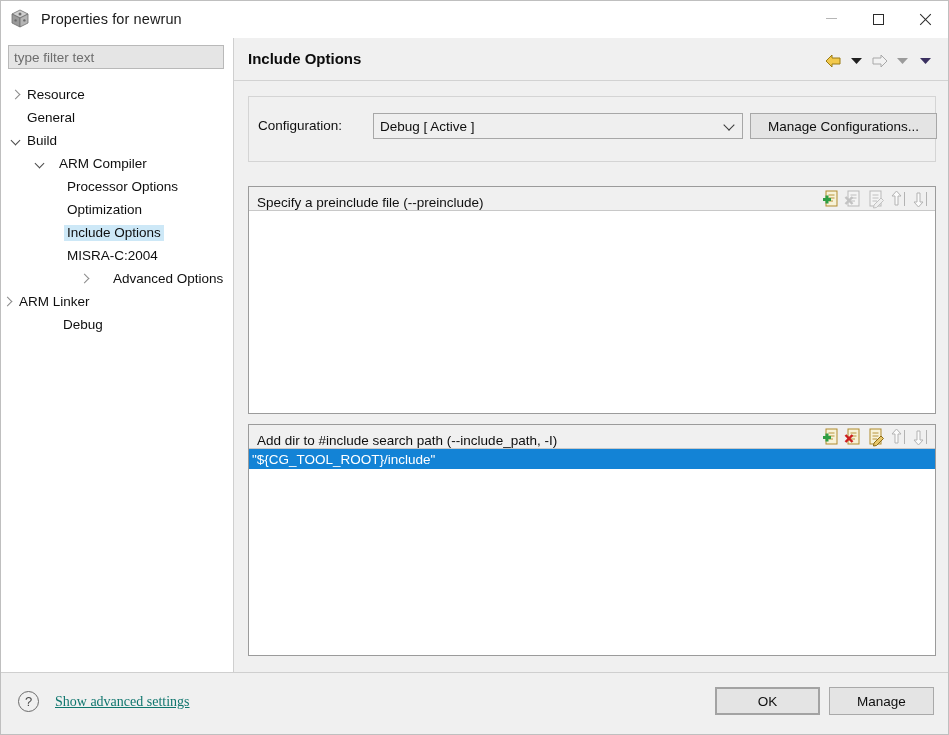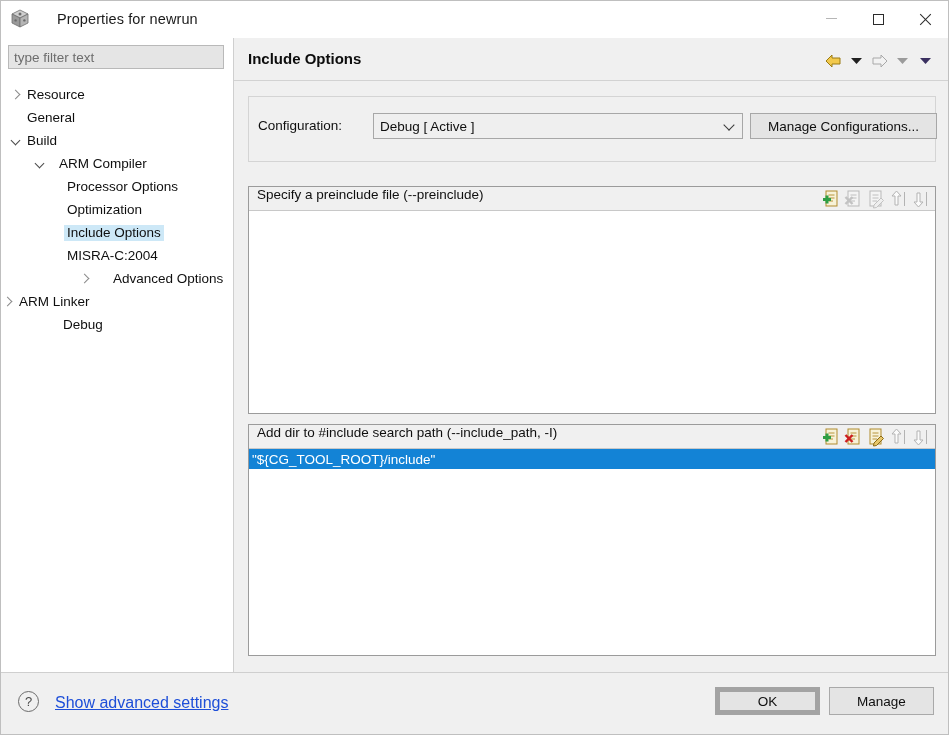--- a/index.html
+++ b/index.html
@@ -10,21 +10,21 @@
     color: #000;
     background: #ffffff;
     overflow: hidden;
   }
 
   
   .titlebar {
     position: absolute; top: 0; left: 0;
     width: 949px; height: 38px;
     background: #ffffff;
-    display: flex; align-items: center; gap: 16px;
+    display: flex; align-items: center;
   }
   .app-icon {
     width: 22px; height: 22px;
     margin-left: 9px; margin-right: 10px;
     position: relative; flex: 0 0 auto;
   }
   .title-text {
     font-size: 14.5px;
     color: #1a1a1a;
     letter-spacing: .1px;
@@ -169,21 +169,21 @@
     border: 1px solid #9b9b9b;
     background: #ffffff;
   }
   .lp1 { left: 14px; top: 148px; width: 688px; height: 228px; }
   .lp2 { left: 14px; top: 386px; width: 688px; height: 232px; }
   .lp-head {
     position: relative;
     height: 24px;
     background: #f0f0f0;
     border-bottom: 1px solid #c8c8c8;
-    display: flex; align-items: flex-start;
+    display: flex; align-items: flex-end;
   }
   .lp-head .lp-title {
     font-size: 13.5px; color: #0f0f0f;
     padding-left: 8px;
   }
   .lp-tools {
     position: absolute; right: 5px; top: 2px;
     display: flex; align-items: center; gap: 2px;
   }
   .tool { width: 20px; height: 20px; position: relative; }
@@ -203,35 +203,36 @@
   }
   .help-icon {
     position: absolute; left: 18px; top: 18px;
     width: 21px; height: 21px; border-radius: 50%;
     border: 1.4px solid #6b6b6b;
     color: #4b4b4b; font-size: 13px;
     display: flex; align-items: center; justify-content: center;
   }
   .adv-link {
     position: absolute; left: 55px; top: 21px;
-    font-size: 16px; color: #1d4ed8;
+    font-size: 14px; color: #0f766e;
     text-decoration: underline;
     cursor: pointer;
+    font-family: Liberation Serif, serif;
   }
   .btn {
     position: absolute; top: 687px;
     height: 28px; width: 105px;
     font-family: "Liberation Sans", sans-serif;
     font-size: 13.5px;
     background: #e4e4e4;
     border: 1px solid #a9a9a9;
     color: #0f0f0f;
     cursor: default;
   }
-  .btn-ok     { left: 715px; border: 5px solid #a3a3a3; background: #e4e4e4; }
+  .btn-ok     { left: 715px; border: 2px solid #a3a3a3; background: #e4e4e4; }
   .btn-cancel { left: 829px; }
 
   
   .frame {
     position:absolute; left:0; top:0; width:949px; height:735px;
     border:1px solid #bfbfbf; pointer-events:none;
   }
 </style>
 </head>
 <body>

